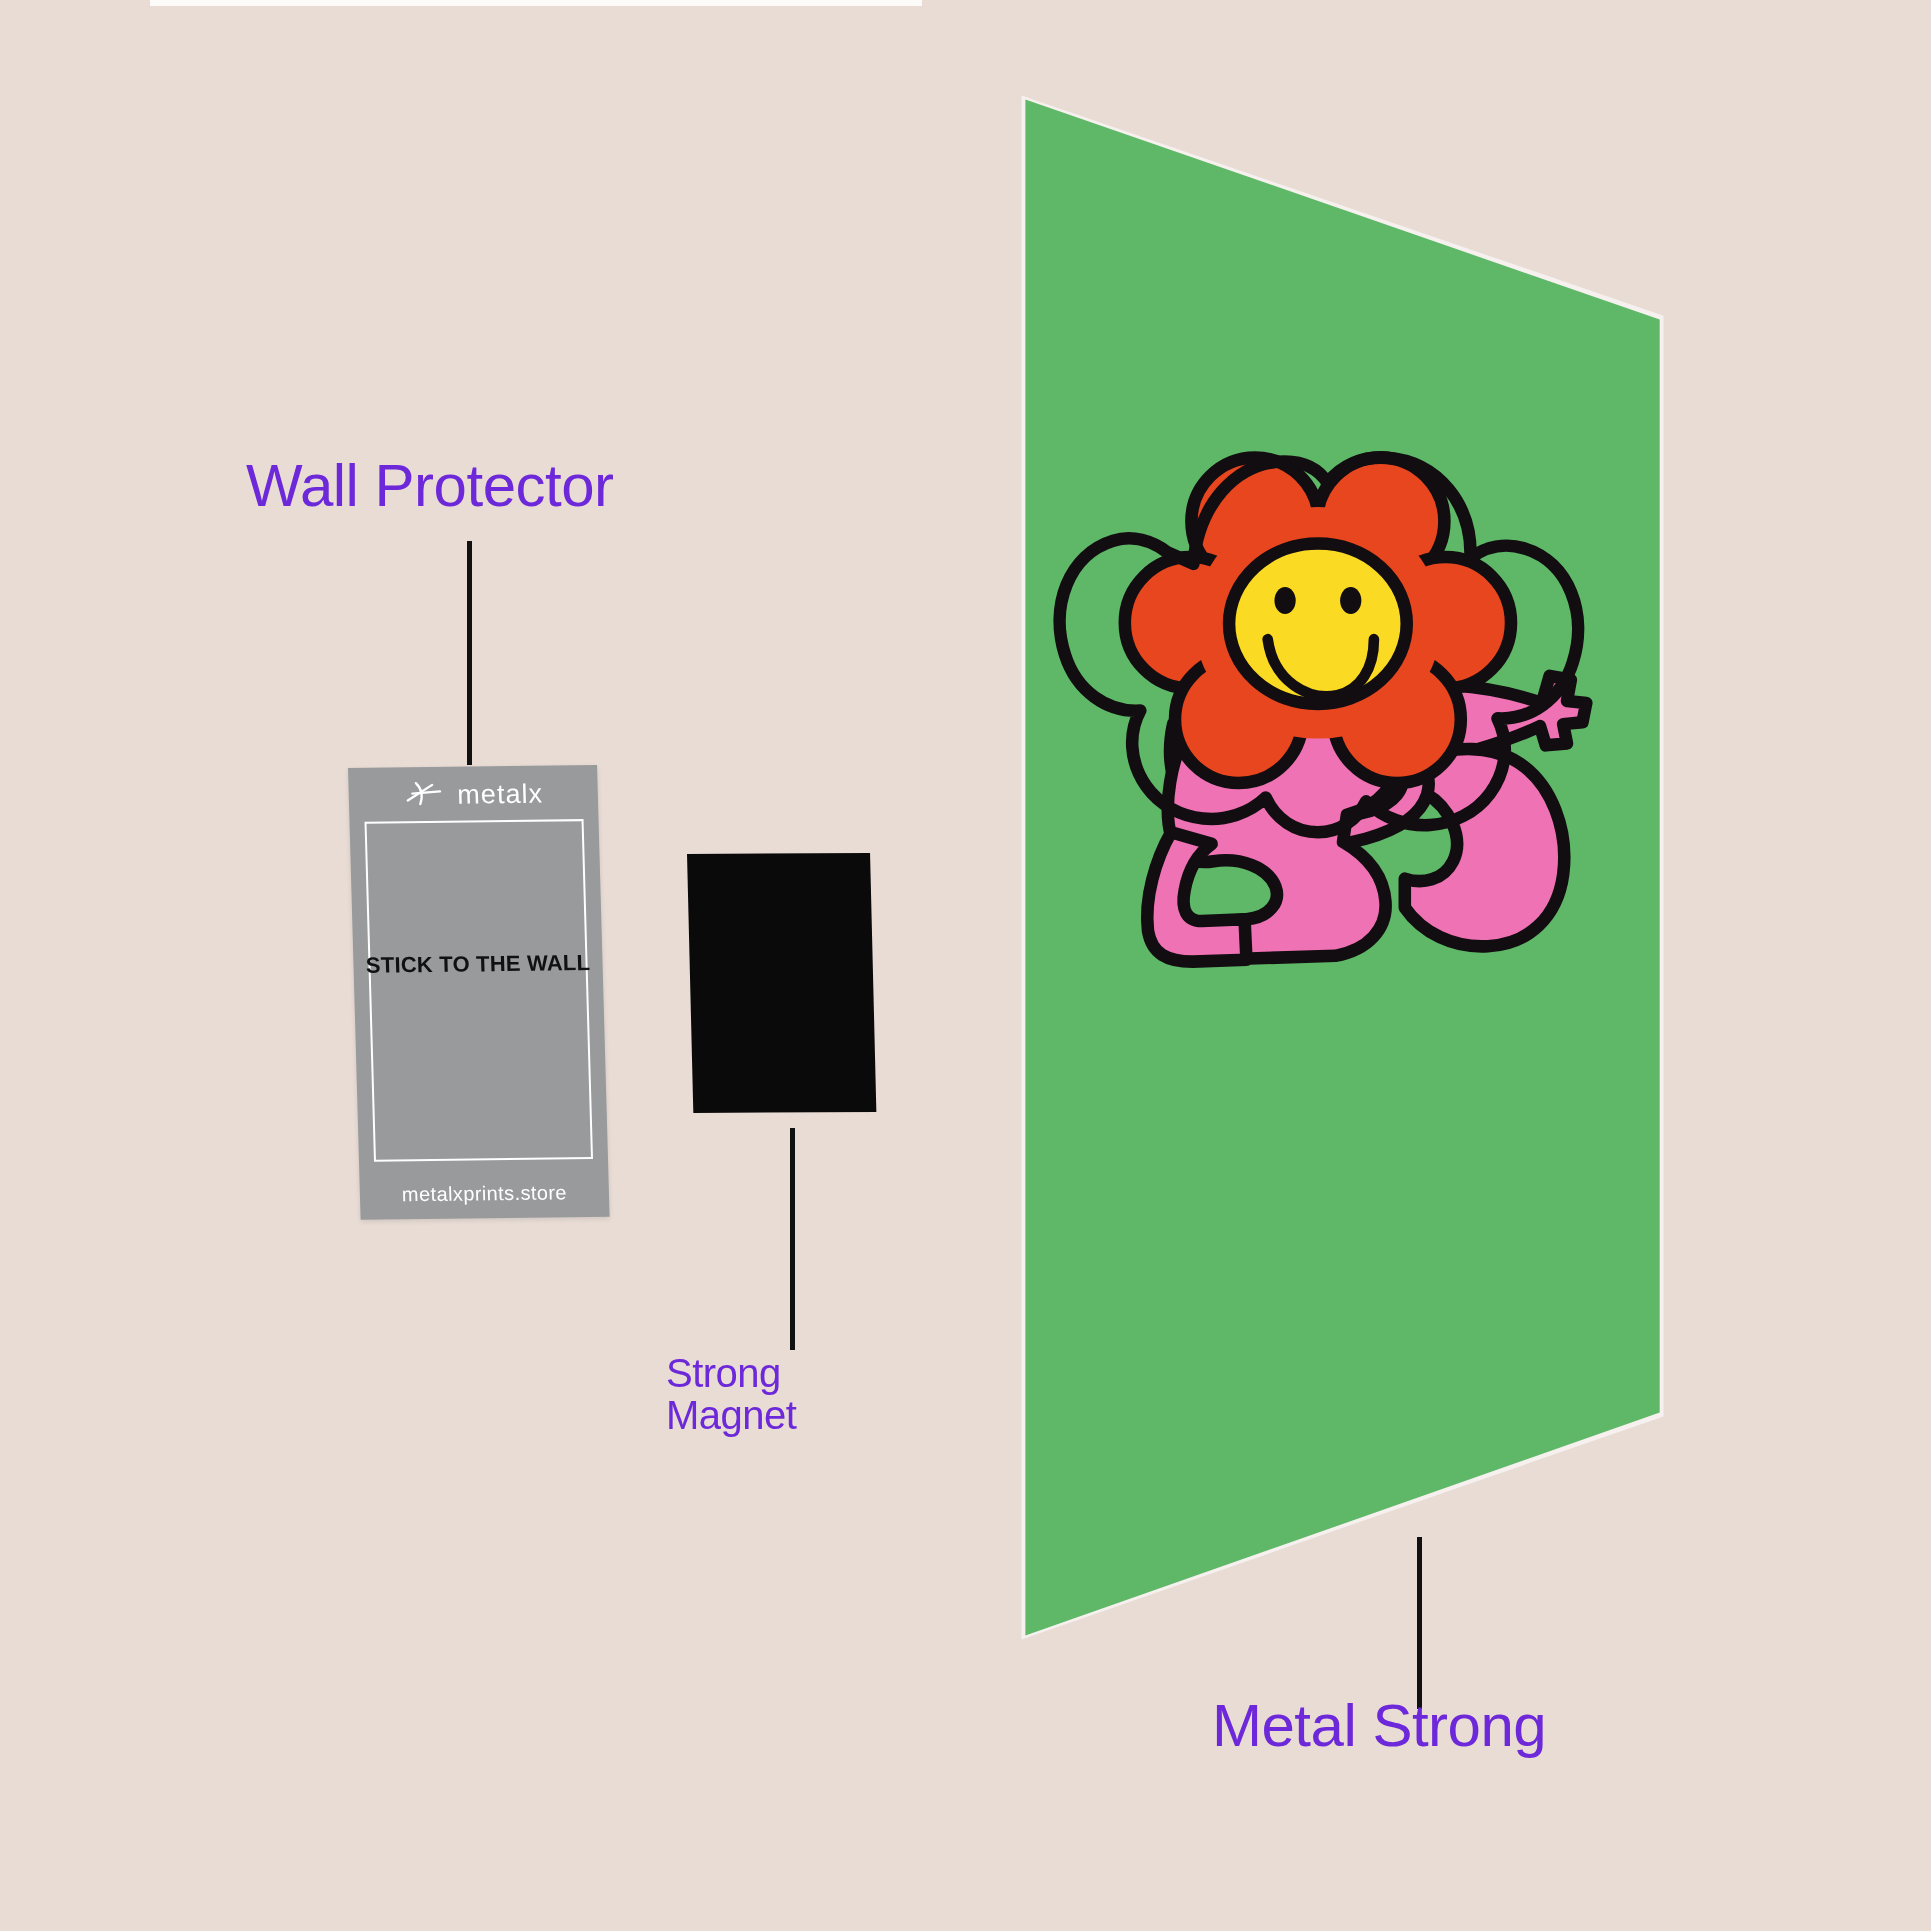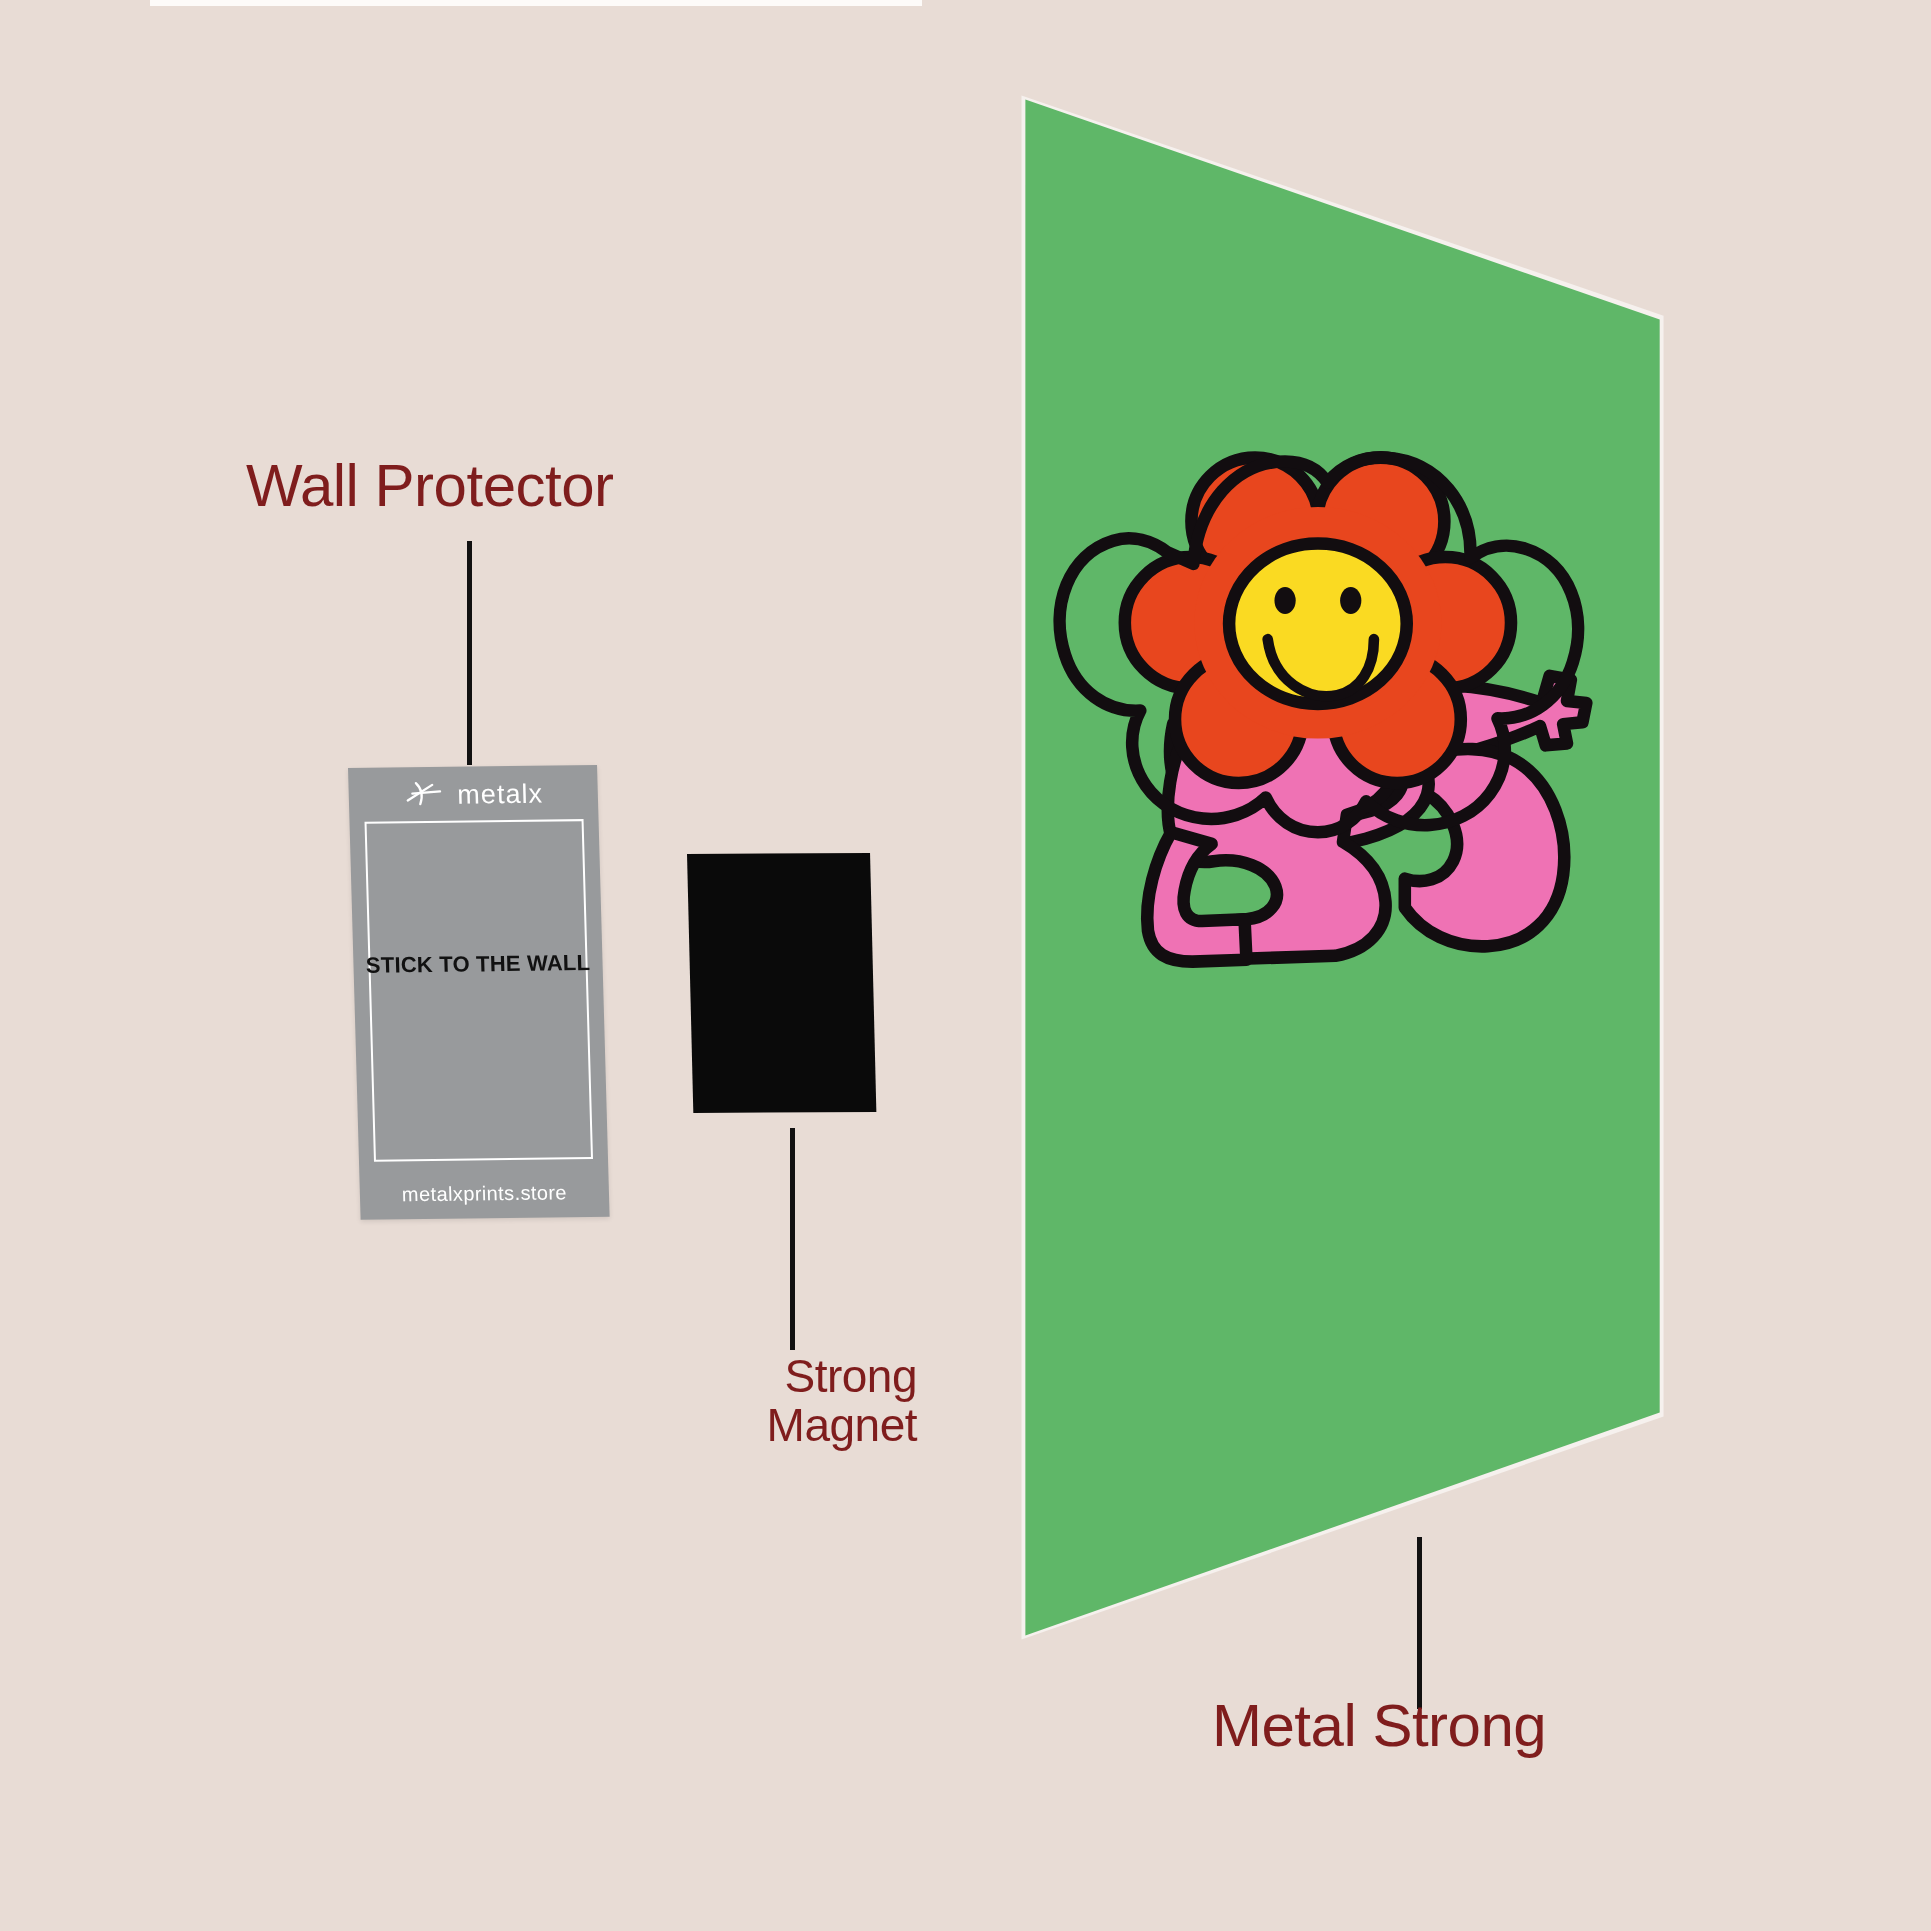--- a/index.html
+++ b/index.html
@@ -23,37 +23,37 @@
     left: 150px;
     top: 0px;
     width: 772px;
     height: 5.8px;
     background: #fdfbf9;
   }
 
   
   .label {
     position: absolute;
-    color: #7f1d1d;
+    color: #6d28d9;
     font-family: "Liberation Sans", sans-serif;
     font-weight: 400;
     letter-spacing: -0.5px;
     white-space: pre-line;
     line-height: 1.06;
   }
   #label-wall-protector {
     left: 246px;
     top: 454px;
     font-size: 60px;
   }
   #label-strong-magnet {
     left: 666px;
     top: 1352px;
-    font-size: 46px;
-    text-align: right;
+    font-size: 40px;
+    text-align: left;
     width: 251px;
   }
   #label-metal-poster {
     left: 1212px;
     top: 1694px;
     font-size: 60px;
   }
 
   
   .leader {

